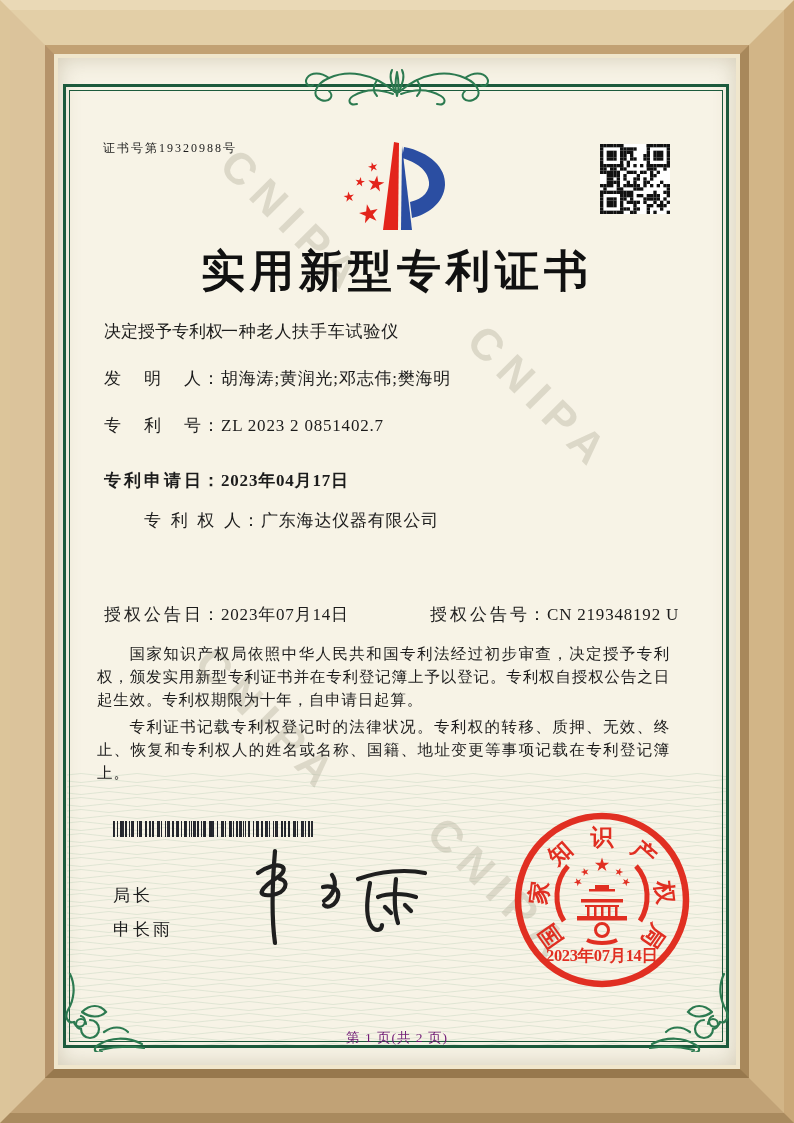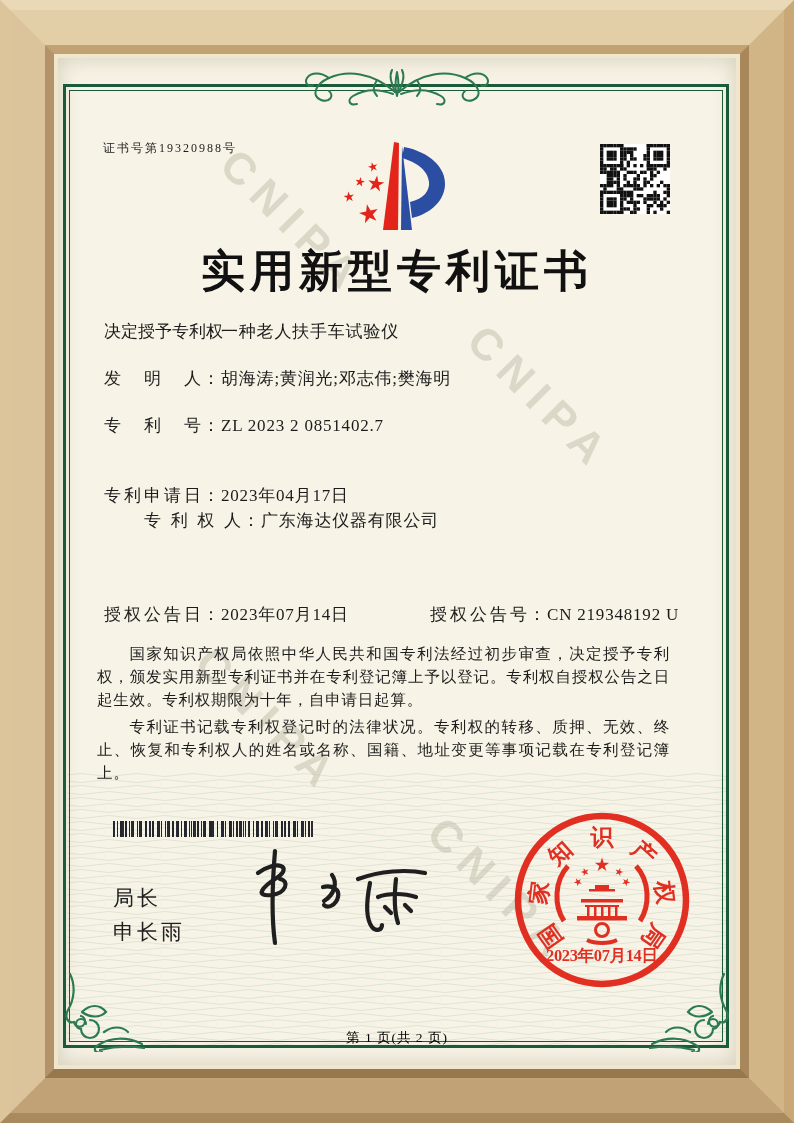--- a/index.html
+++ b/index.html
@@ -40,32 +40,32 @@
   .g2{position:absolute;left:326px;top:0;}
   .paras{position:absolute;left:97px;width:573px;top:642px;z-index:4;font-size:15.5px;line-height:23px;
          letter-spacing:.8px;color:#1d1d1d;text-align:justify;}
   .paras p{margin:0 0 4px 0;text-indent:2.1em;}
   .barcode{position:absolute;left:113px;top:821px;width:200px;height:16px;z-index:4;
       background:
         repeating-linear-gradient(90deg,#23252b 0 1.5px,transparent 1.5px 4px),
         repeating-linear-gradient(90deg,#23252b 0 1px,transparent 1px 6.5px),
         repeating-linear-gradient(90deg,#2a2c33 0 2px,transparent 2px 9px);}
   .officer{position:absolute;left:113px;z-index:4;font-family:Liberation Mono, monospace;
-           font-size:21px;font-weight:500;color:#202020;letter-spacing:3px;}
+           font-size:17px;font-weight:500;color:#202020;letter-spacing:3px;}
   .officer-title{top:884px;}
   .officer-name{top:918px;}
   .signature{position:absolute;left:220px;top:845px;z-index:5;}
   .signature path{fill:none;stroke:#1f1f1f;stroke-width:4.2;stroke-linecap:round;stroke-linejoin:round;}
   .seal{position:absolute;left:511px;top:809px;z-index:5;opacity:.95;}
   .seal-ring{fill:none;stroke:#e02518;stroke-width:6.5;}
   .seal-char{font-family:"Liberation Serif","DejaVu Serif",serif;font-weight:700;font-size:23px;fill:#e02518;}
   .seal-date{font-family:"Liberation Serif","DejaVu Serif",serif;font-weight:700;font-size:16.5px;fill:#e02518;}
   .emblem{fill:#e02518;}
   .emblem-line{fill:none;stroke:#e02518;}
-  .footer{position:absolute;left:66px;right:66px;top:1029px;z-index:4;text-align:center;font-size:13.5px;color:#000000;letter-spacing:1px;}
+  .footer{position:absolute;left:66px;right:66px;top:1029px;z-index:4;text-align:center;font-size:13.5px;color:#701a75;letter-spacing:1px;}
 </style>
 </head>
 <body>
 
 <div class="page">
 
   <div class="wood1"></div>
   <div class="wood2"></div>
   <div class="wood3"></div>
   <div class="wood4"></div>
@@ -440,21 +440,21 @@
 
   <div class="field-row" style="top:320px;">
     <span class="flabel">决定授予专利权</span><span class="fcolon">：</span><span class="fvalue">一种老人扶手车试验仪</span>
   </div>
   <div class="field-row" style="top:367px;">
     <span class="flabel">发明人</span><span class="fcolon">：</span><span class="fvalue">胡海涛;黄润光;邓志伟;樊海明</span>
   </div>
   <div class="field-row" style="top:414px;">
     <span class="flabel">专利号</span><span class="fcolon">：</span><span class="fvalue">ZL 2023 2 0851402.7</span>
   </div>
-  <div class="field-row" style="top:484px;">
+  <div class="field-row" style="top:469px;font-weight:bold;">
     <span class="flabel">专利申请日</span><span class="fcolon">：</span><span class="fvalue">2023年04月17日</span>
   </div>
   <div class="field-row" style="top:509px;margin-left:40px;">
     <span class="flabel">专利权人</span><span class="fcolon">：</span><span class="fvalue">广东海达仪器有限公司</span>
   </div>
   <div class="field-row" style="top:603px;">
     <span class="flabel">授权公告日</span><span class="fcolon">：</span><span class="fvalue">2023年07月14日</span>
     <span class="g2">
       <span class="flabel">授权公告号</span><span class="fcolon">：</span><span class="fvalue">CN 219348192 U</span>
     </span>

